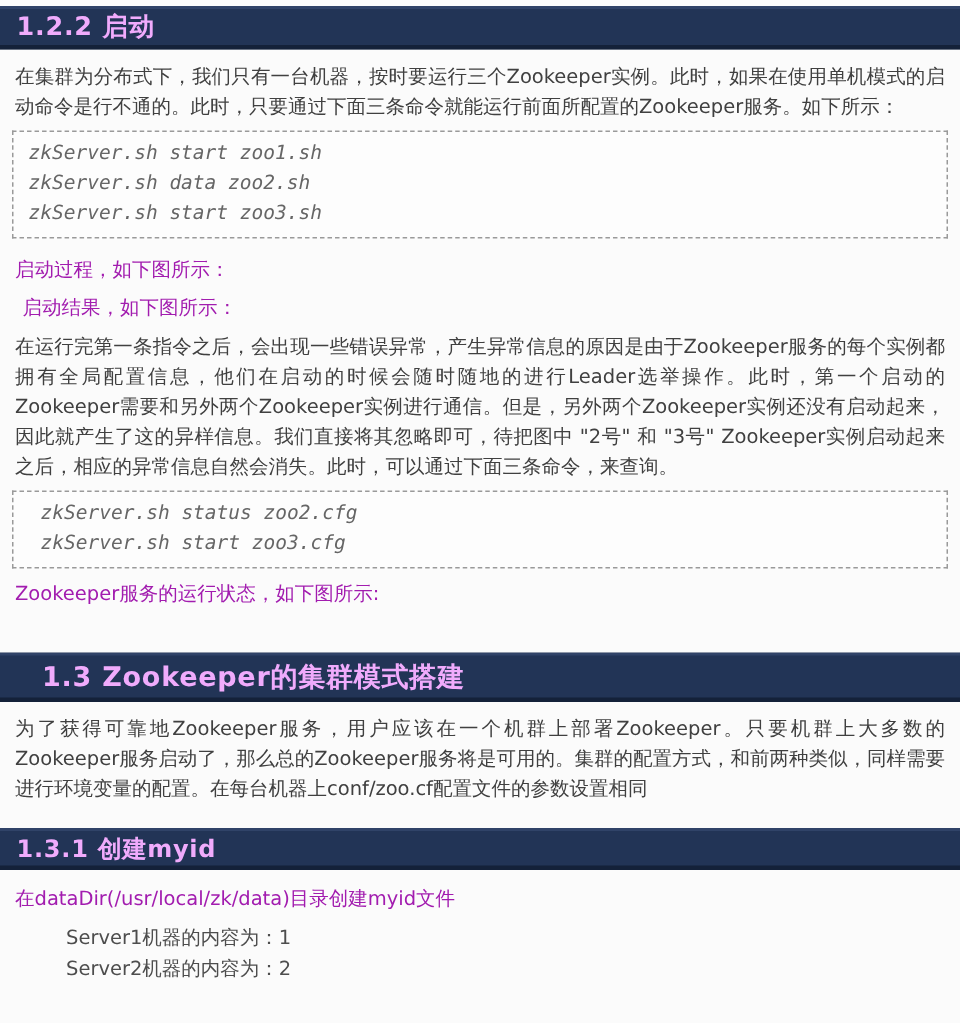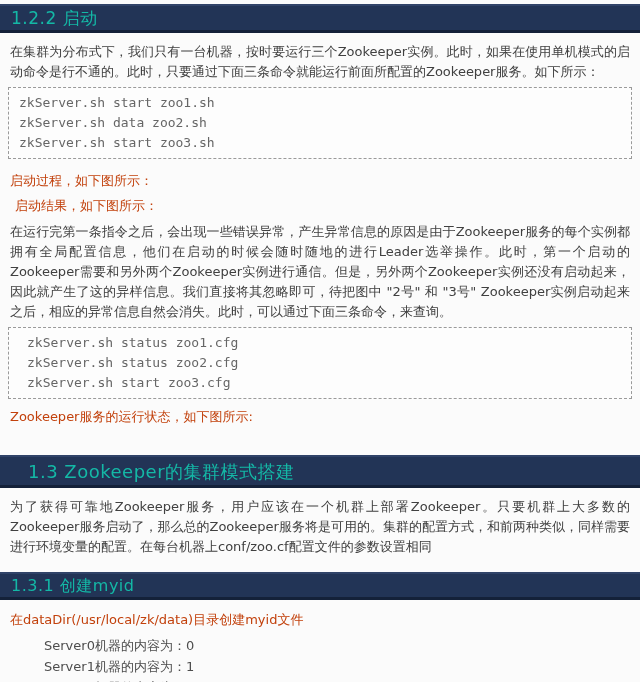--- a/index.html
+++ b/index.html
@@ -12,22 +12,22 @@
     font-family: "DejaVu Sans", "Liberation Sans", sans-serif;
   }
   .page {
     position: relative;
     width: 640px;
     height: 682px;
     background: #fbfbfb;
   }
   .bar {
     background: #223456;
-    color: #14b8a6;
-    font-weight: normal;
+    color: #f0abfc;
+    font-weight: bold;
     padding-left: 11px;
     box-shadow: inset 0 2px 0 rgba(60,80,120,0.55), inset 0 -3px 0 rgba(10,18,35,0.55);
     letter-spacing: 0.5px;
   }
   .bar-122 {
     margin-top: 4px;
     height: 29px;
     line-height: 29px;
     font-size: 17px;
   }
@@ -48,36 +48,36 @@
     margin: 9px 10px 0 10px;
     font-size: 13px;
     line-height: 20px;
     color: #404040;
     text-align: justify;
   }
   .caption {
     margin: 12px 10px 0 10px;
     font-size: 13px;
     line-height: 20px;
-    color: #c2410c;
+    color: #a21caf;
   }
   .caption.tight { margin-top: 5px; }
   .caption.sp { padding-left: 5px; }
   .code-block {
     margin: 5px 8px 0 8px;
     border: 1px dashed #9a9a9a;
     background: #fdfdfd;
     padding: 5px 10px;
     font-family: "DejaVu Sans Mono", "Liberation Mono", monospace;
     font-size: 13px;
     line-height: 20px;
     color: #666666;
   }
   .code-block.indent { padding-left: 18px; }
-  .code-line { white-space: pre; }
+  .code-line { white-space: pre; font-style: italic; }
   .server-list {
     margin: 5px 10px 0 44px;
     font-size: 13px;
     line-height: 21px;
     color: #4d4d4d;
   }
   .server-line { white-space: pre; }
 </style>
 </head>
 <body>
@@ -95,38 +95,36 @@
     <div class="code-line">zkServer.sh data zoo2.sh</div>
     <div class="code-line">zkServer.sh start zoo3.sh</div>
   </div>
 
   <div class="caption">启动过程，如下图所示：</div>
   <div class="caption tight sp">启动结果，如下图所示：</div>
 
   <div class="para" style="margin-top:6px;">在运行完第一条指令之后，会出现一些错误异常，产生异常信息的原因是由于Zookeeper服务的每个实例都拥有全局配置信息，他们在启动的时候会随时随地的进行Leader选举操作。此时，第一个启动的Zookeeper需要和另外两个Zookeeper实例进行通信。但是，另外两个Zookeeper实例还没有启动起来，因此就产生了这的异样信息。我们直接将其忽略即可，待把图中 "2号" 和 "3号" Zookeeper实例启动起来之后，相应的异常信息自然会消失。此时，可以通过下面三条命令，来查询。</div>
 
   <div class="code-block indent">
-    <div class="code-line">zkServer.sh status zoo1.cfg</div>
     <div class="code-line">zkServer.sh status zoo2.cfg</div>
     <div class="code-line">zkServer.sh start zoo3.cfg</div>
   </div>
 
   <div class="caption" style="margin-top:8px;">Zookeeper服务的运行状态，如下图所示:</div>
 
   <div class="bar bar-13">
     <span>1.3  Zookeeper的集群模式搭建</span>
   </div>
 
   <div class="para">为了获得可靠地Zookeeper服务，用户应该在一个机群上部署Zookeeper。只要机群上大多数的Zookeeper服务启动了，那么总的Zookeeper服务将是可用的。集群的配置方式，和前两种类似，同样需要进行环境变量的配置。在每台机器上conf/zoo.cf配置文件的参数设置相同</div>
 
   <div class="bar bar-131">
     <span>1.3.1 创建myid</span>
   </div>
 
   <div class="caption" style="margin-top:10px;">在dataDir(/usr/local/zk/data)目录创建myid文件</div>
 
   <div class="server-list">
-    <div class="server-line">Server0机器的内容为：0</div>
     <div class="server-line">Server1机器的内容为：1</div>
     <div class="server-line">Server2机器的内容为：2</div>
   </div>
 
 </div>
 
 </body></html>

